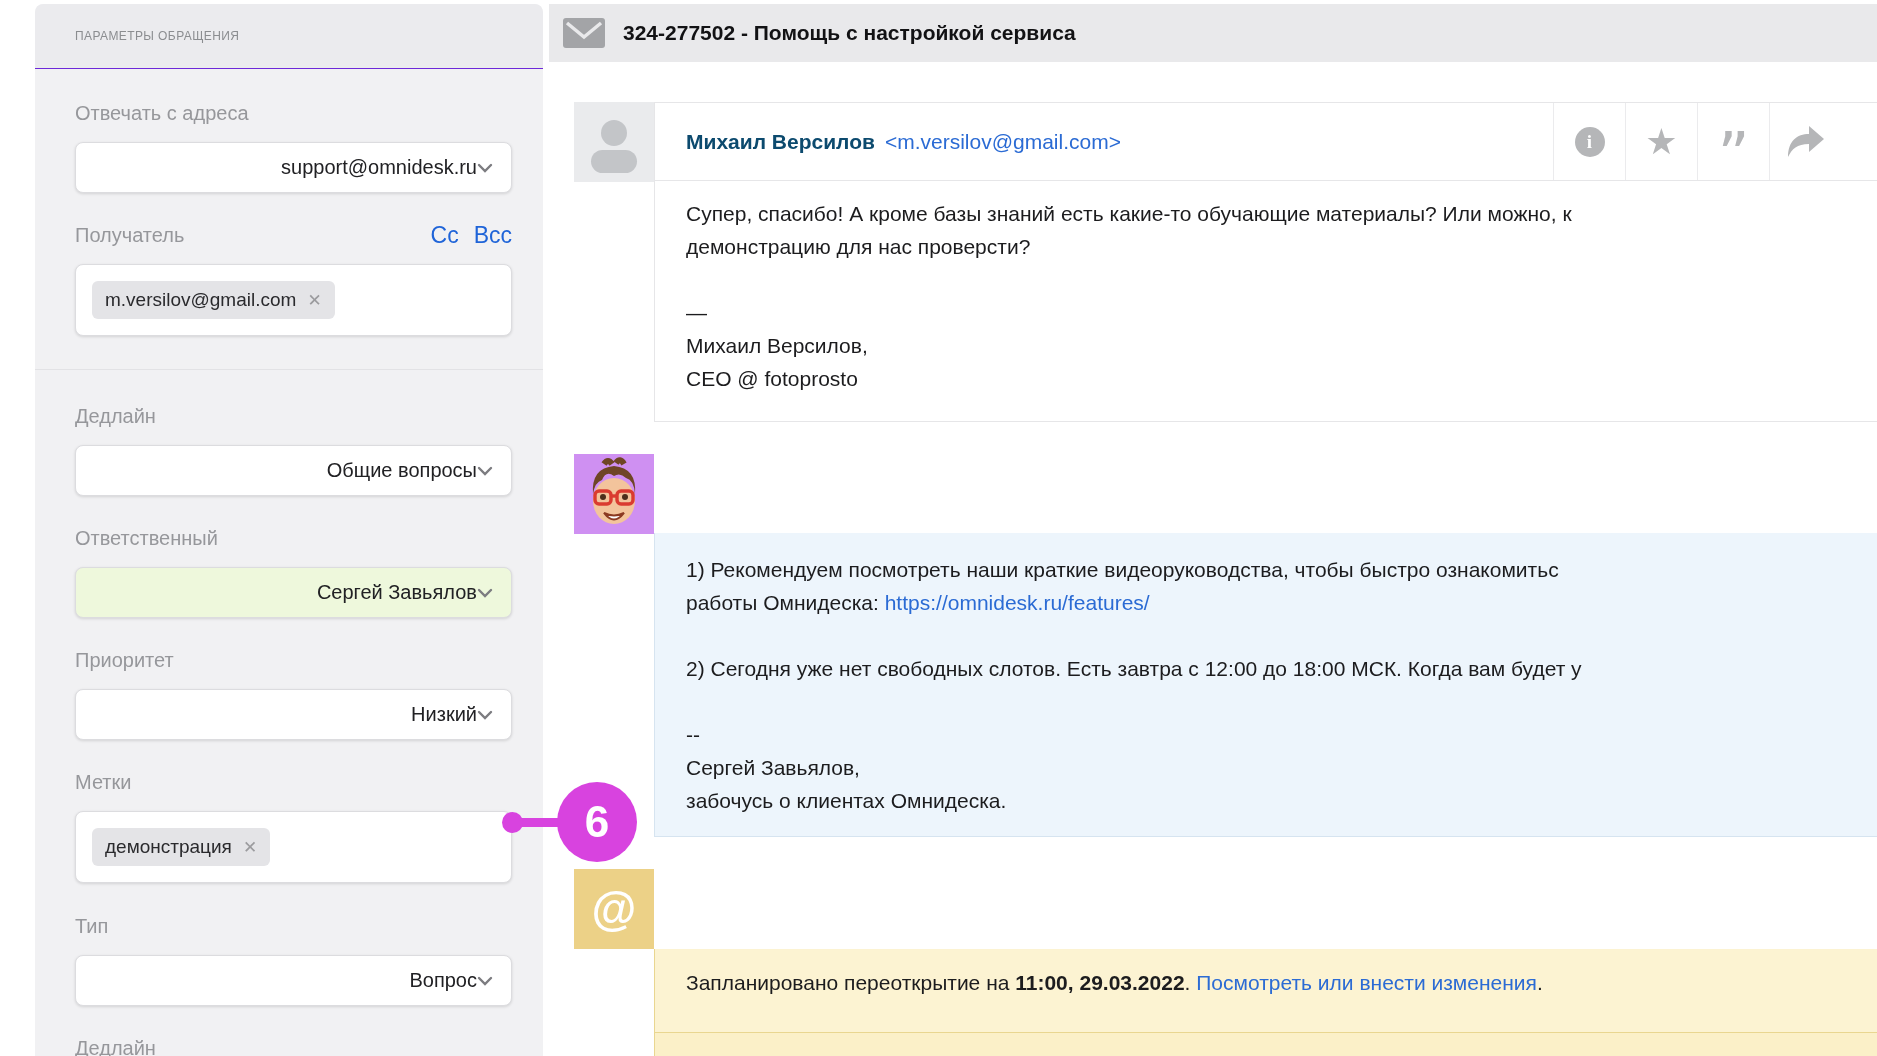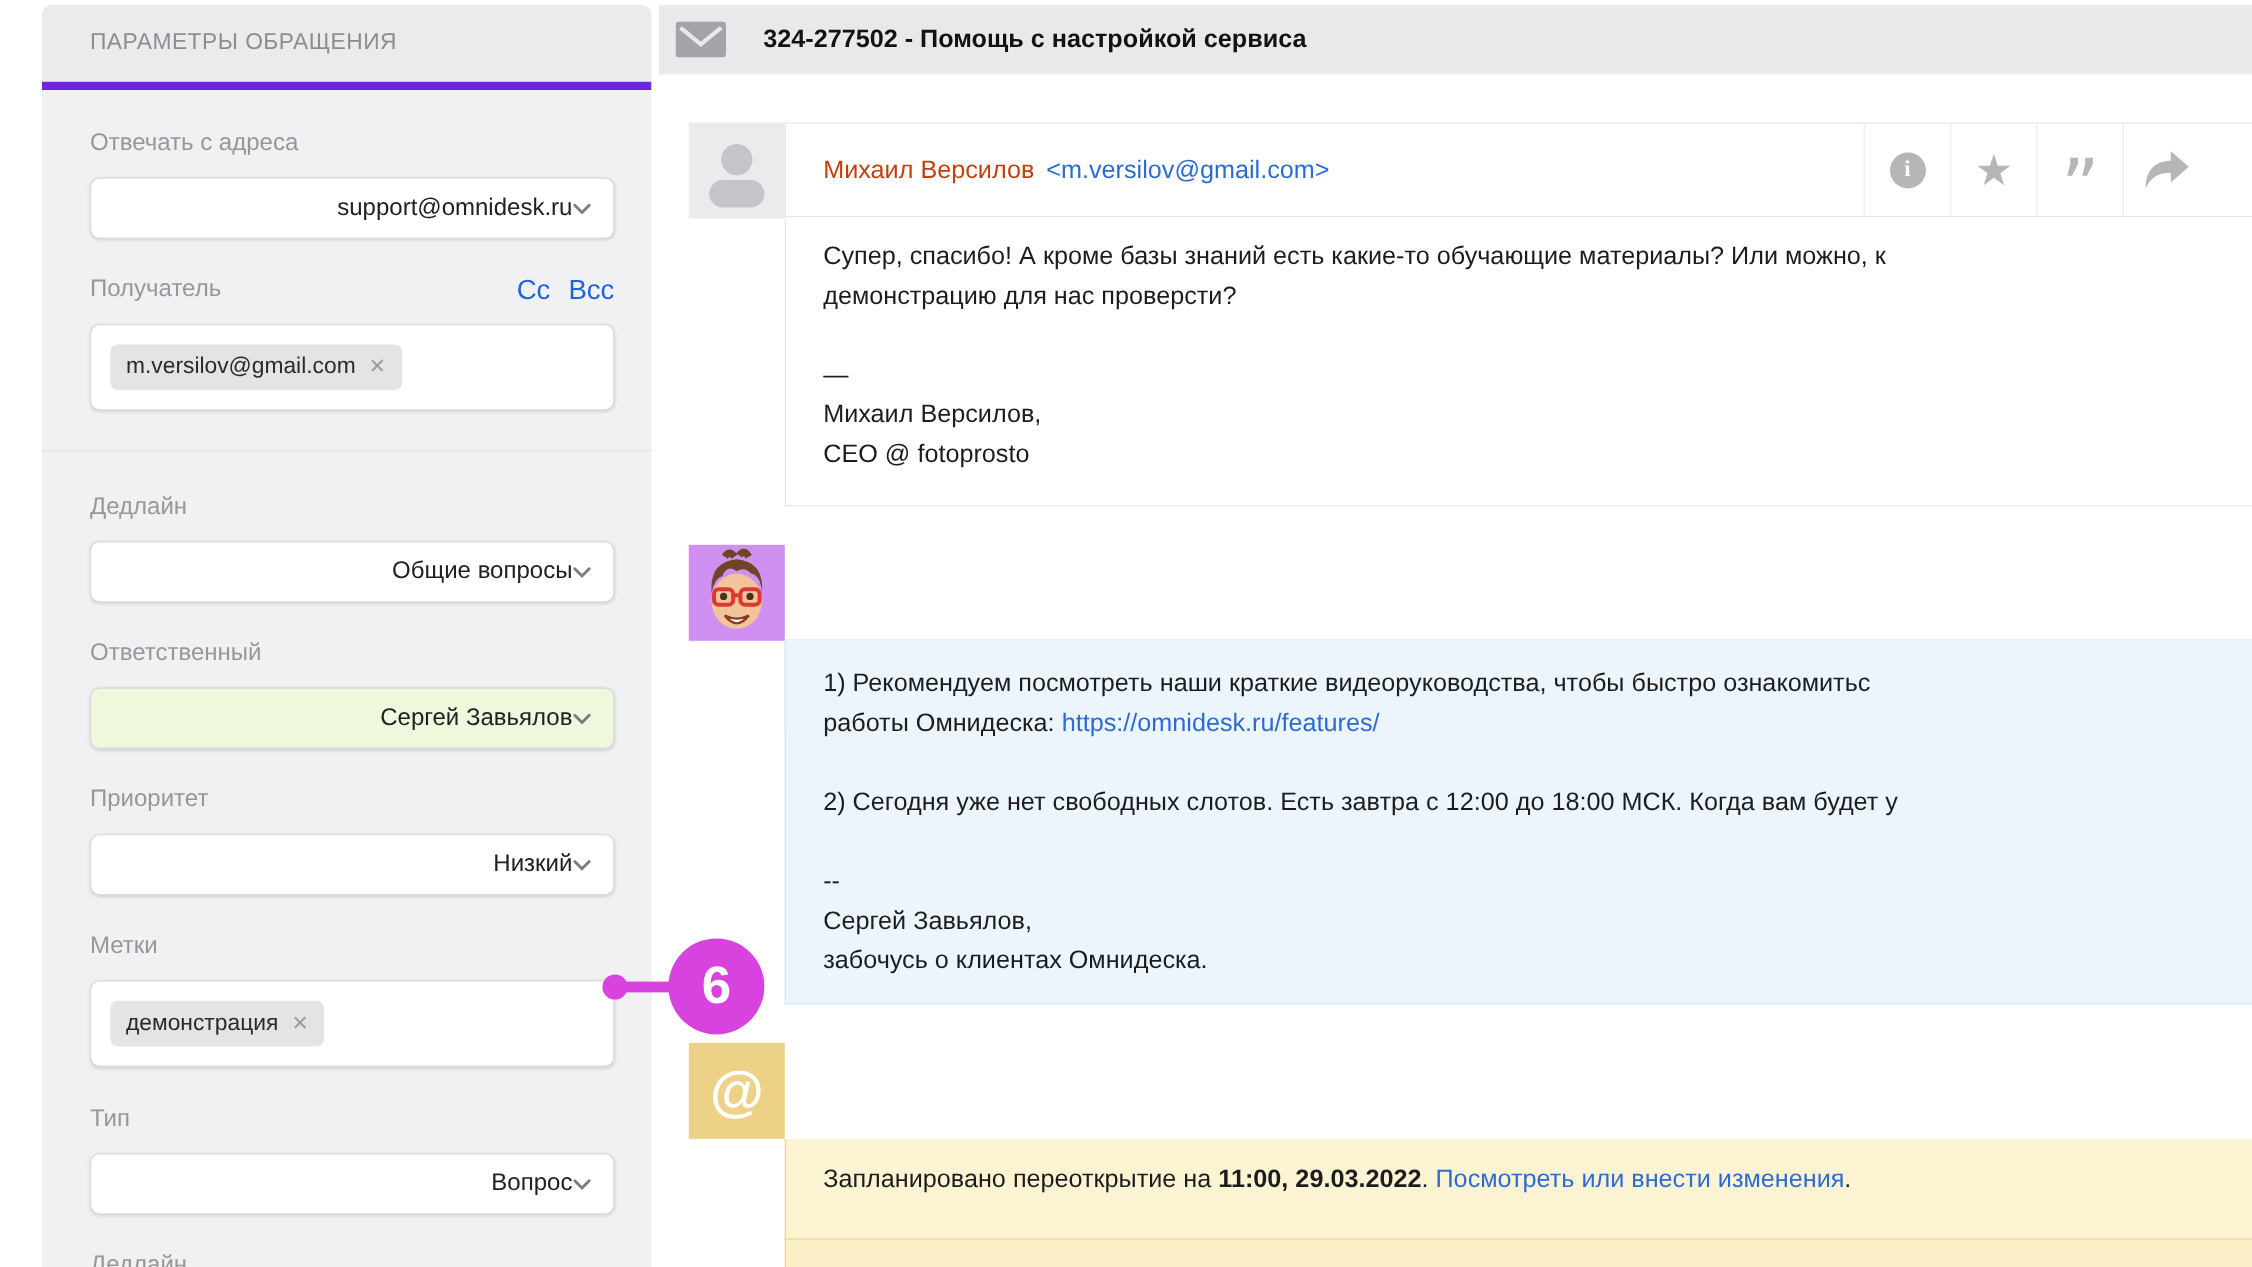--- a/index.html
+++ b/index.html
@@ -2,56 +2,56 @@
 <html><head>
 <meta charset="utf-8">
 <style>
   html,body{margin:0;padding:0;background:#ffffff;width:1877px;height:1056px;overflow:hidden;
     font-family:"Liberation Sans","DejaVu Sans",sans-serif;}
   .page{position:relative;width:1877px;height:1056px;background:#fff;}
 
   
   .sidebar{position:absolute;left:35px;top:4px;width:508px;height:1052px;background:#f1f1f3;
     border-radius:8px 8px 0 0;overflow:hidden;}
-  .sb-header{height:64px;background:#ebebee;border-bottom:7px solid #6d28d9;border-radius:8px 8px 0 0;
-    display:flex;align-items:center;padding-left:40px;color:#8b8d90;font-size:19px;letter-spacing:.4px;}
+  .sb-header{height:64px;background:#ebebee;border-bottom:1px solid #6d28d9;border-radius:8px 8px 0 0;
+    display:flex;align-items:center;padding-left:40px;color:#8b8d90;font-size:12px;letter-spacing:.4px;}
   .sb-content{padding:34px 31px 0 40px;}
   .sb-label{display:block;font-size:20px;color:#96979b;margin:0 0 19px 0;line-height:20px;}
   .sb-row{display:flex;justify-content:space-between;align-items:flex-start;}
   .sb-links{display:flex;gap:15px;font-size:23px;line-height:20px;margin-bottom:19px;}
   .sb-link{color:#1f64d8;cursor:pointer;}
   .sb-select{height:51px;box-sizing:border-box;background:#fff;border:1px solid #dcdcdf;border-radius:8px;
     box-shadow:0 1px 3px rgba(0,0,0,.13);display:flex;align-items:center;justify-content:flex-end;
     padding:0 18px;font-size:20px;color:#212124;margin-bottom:32px;}
   .sb-select.green{background:#eef8dc;}
   .sb-field{box-sizing:border-box;background:#fff;border:1px solid #dcdcdf;border-radius:8px;
     box-shadow:0 1px 3px rgba(0,0,0,.13);padding:16px;margin-bottom:33px;min-height:54px;}
   .tag{display:inline-flex;align-items:center;gap:11px;background:#e4e4e7;border-radius:6px;
     padding:8px 13px;font-size:19px;color:#2a2a2d;}
   .tag .x{color:#9b9b9e;font-size:17px;cursor:pointer;}
   .sb-divider{border:none;border-top:1px solid #e2e2e5;margin:28px -31px 36px -40px;}
   .chev{flex:0 0 auto;}
   .deadline-box{height:44px;background:#323236;border-radius:8px;box-shadow:0 1px 3px rgba(0,0,0,.2);}
 
   
   .topbar{position:absolute;left:549px;top:4px;width:1328px;height:58px;background:#e9e9eb;
-    display:flex;align-items:center;gap:31px;padding-left:14px;box-sizing:border-box;}
+    display:flex;align-items:center;gap:18px;padding-left:14px;box-sizing:border-box;}
   .topbar .subject{font-size:21px;font-weight:bold;color:#121214;}
 
   
   .av{position:absolute;width:80px;height:80px;display:flex;align-items:center;justify-content:center;}
   .av1{left:574px;top:102px;background:#eaebed;}
   .av2{left:574px;top:454px;background:#cf90f2;}
   .av3{left:574px;top:869px;background:#ecd187;color:#fff;font-size:46px;font-weight:bold;}
 
   
   .card{position:absolute;left:654px;width:1306px;box-sizing:border-box;}
   .m-header{position:relative;height:79px;box-sizing:border-box;display:flex;align-items:center;gap:10px;
     padding-left:31px;font-size:21px;}
-  .m-name{font-weight:normal;color:#c2410c;white-space:nowrap;}
+  .m-name{font-weight:bold;color:#0c4a6e;white-space:nowrap;}
   .m-email{color:#2b6bd4;white-space:nowrap;cursor:pointer;}
   .m-body{box-sizing:border-box;padding:16px 0 0 31px;font-size:21px;color:#1c1c1e;overflow:hidden;}
   .line{height:33px;line-height:33px;white-space:nowrap;}
   .blue-link{color:#2b6bd4;cursor:pointer;}
   .ts{position:absolute;left:1196px;top:26px;color:#aab0b6;font-size:20px;font-weight:bold;}
 
   .msg1-h{top:102px;background:#fff;border:1px solid #e6e6e8;}
   .msg1-b{top:181px;height:241px;background:#fff;border:1px solid #e6e6e8;border-top:none;}
 
   .msg2-h{top:454px;background:#e7f1fa;border:1px solid #d6e4f0;}

